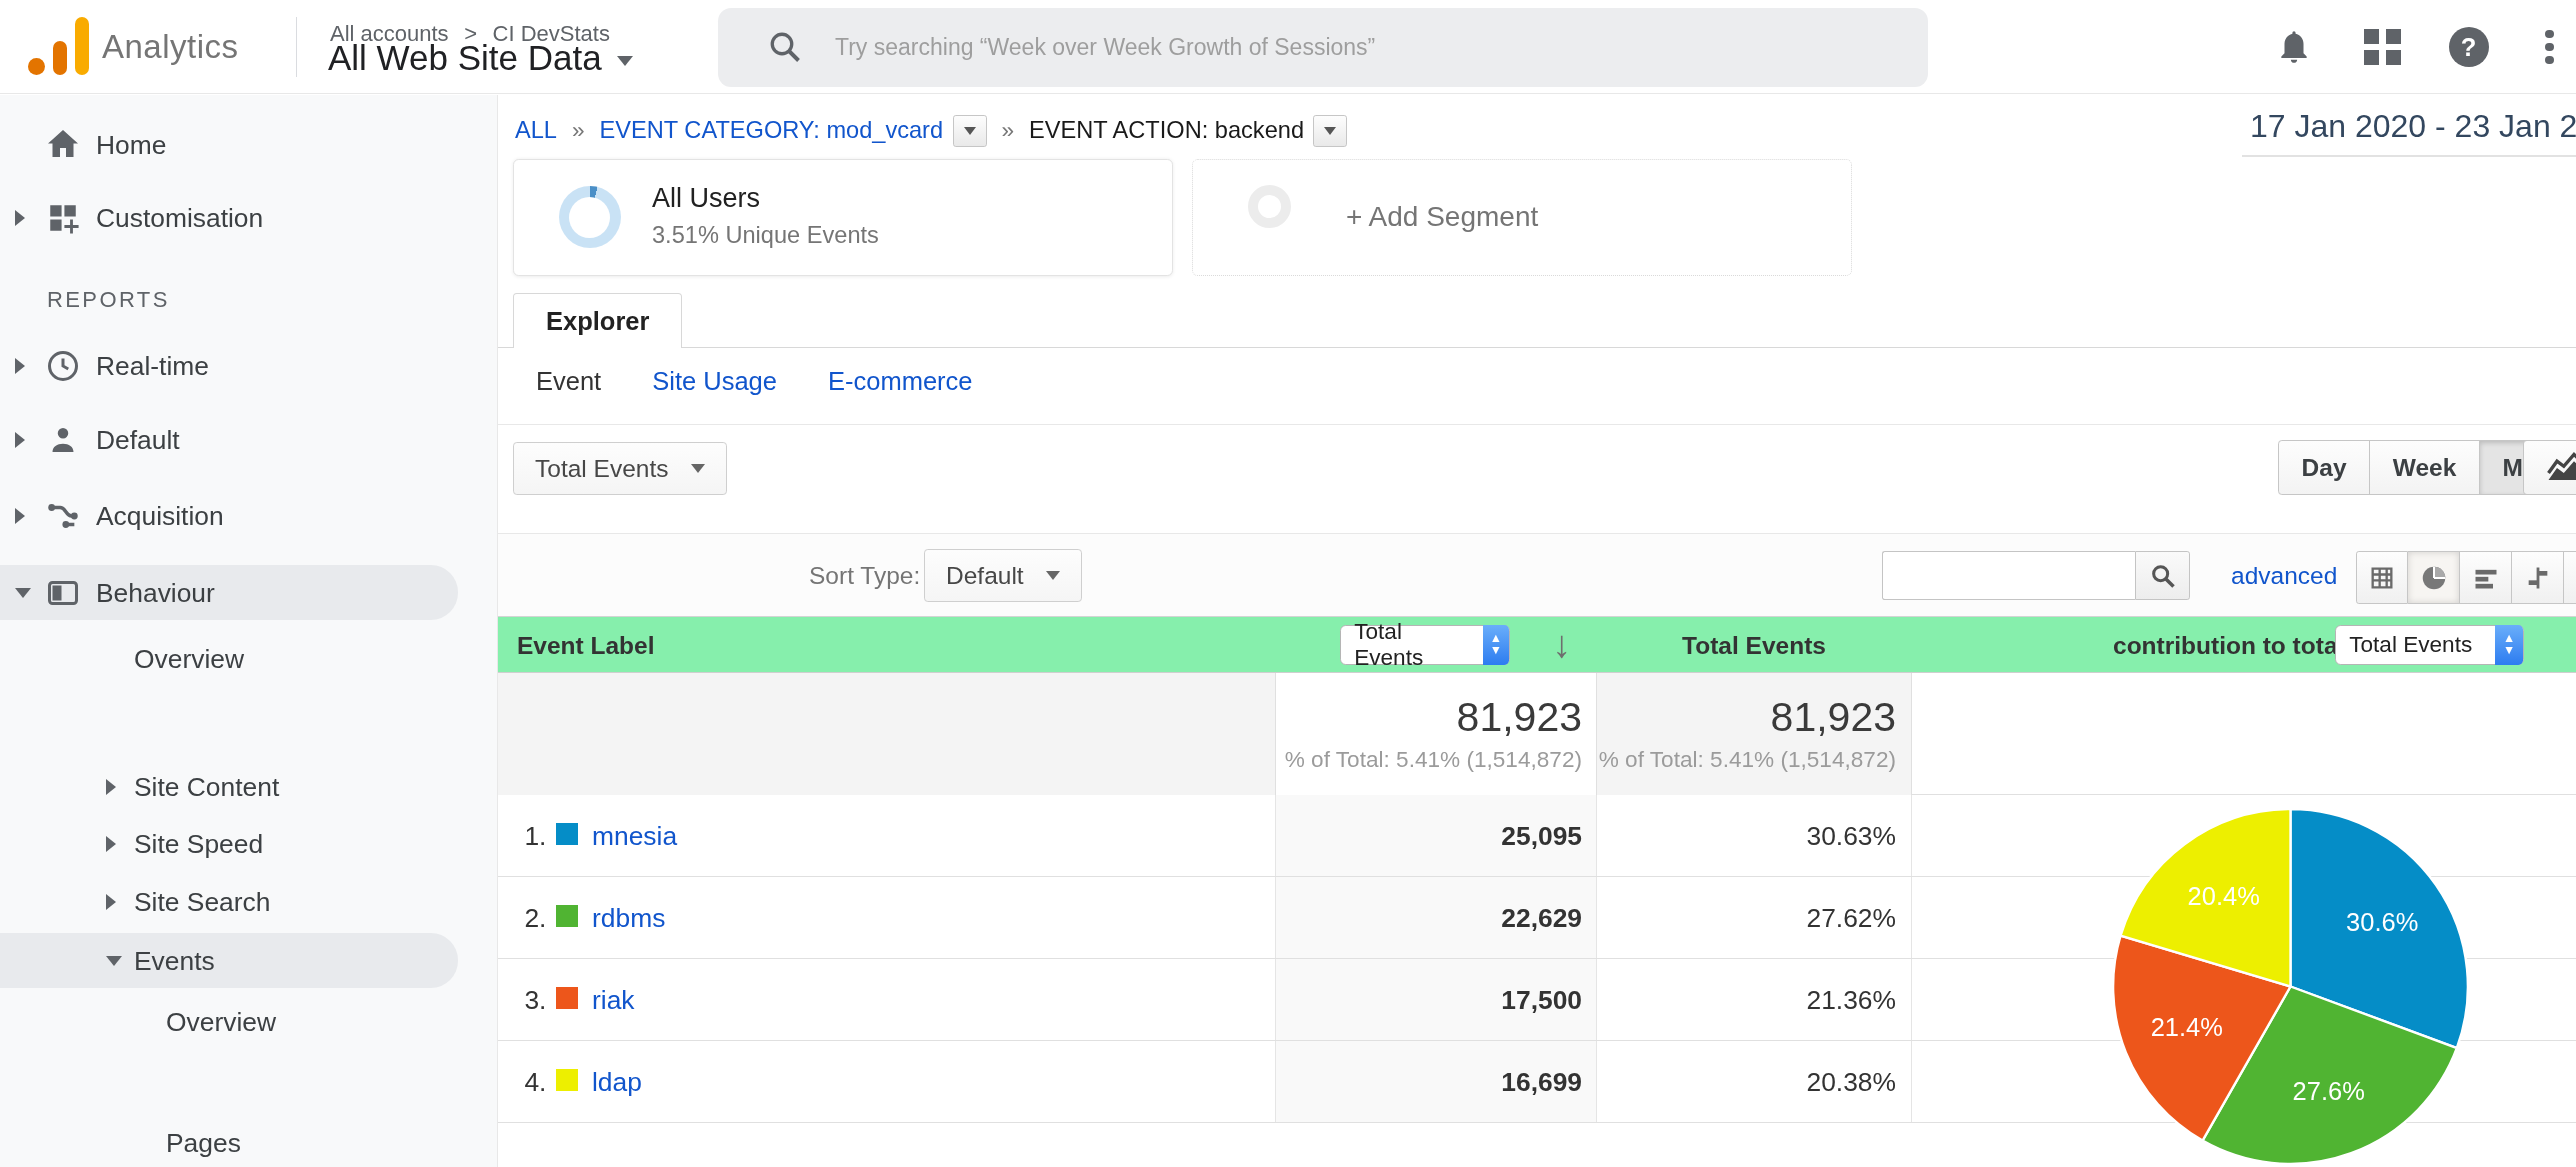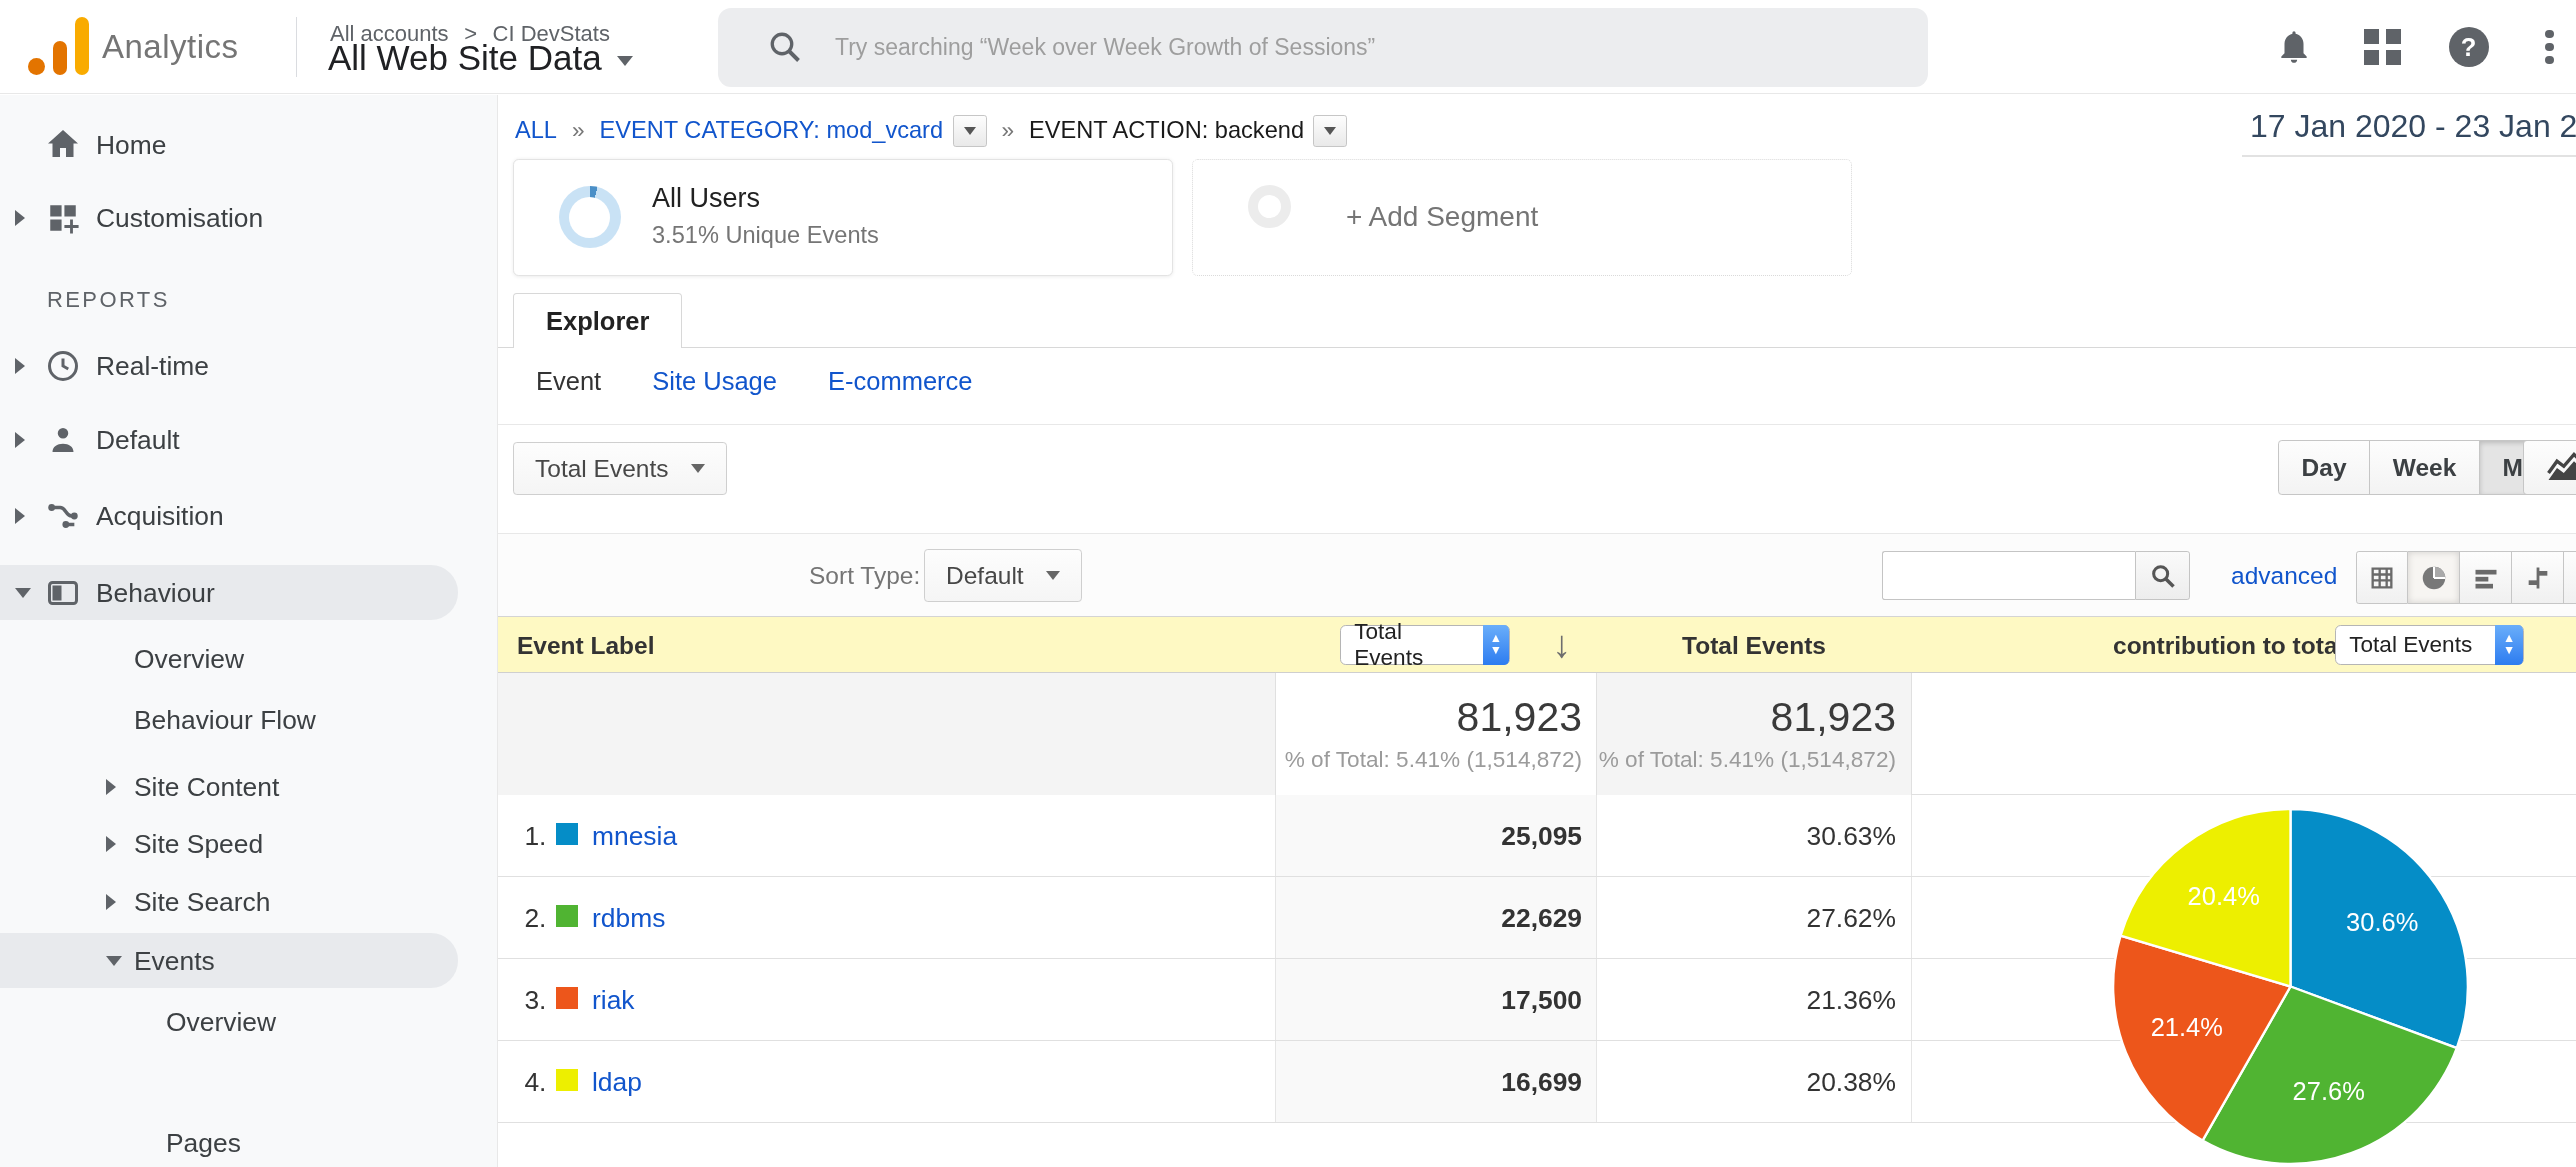--- a/index.html
+++ b/index.html
@@ -113,21 +113,21 @@
   .tb-search .magbtn { width:55px; height:49px; border:0.9px solid #c4c4c4; border-radius:0 2.8px 2.8px 0;
     background:linear-gradient(#fafafa,#ededed); display:flex; align-items:center; justify-content:center; cursor:pointer; }
   .adv-link { position:absolute; left:1733px; top:28px; font-size:24.5px; color:#1155cc; cursor:pointer; }
   .viewgrp { position:absolute; left:1858px; top:17px; display:flex; }
   .vbtn { width:52px; height:53px; border:0.9px solid #c6c6c6; border-left:none;
     background:linear-gradient(#fdfdfd,#f0f0f0); display:flex; align-items:center; justify-content:center; cursor:pointer; }
   .vbtn:first-child { border-left:0.9px solid #c6c6c6; border-radius:2.8px 0 0 2.8px; }
   .vbtn.on { background:#f7f5f2; box-shadow:inset 0 0 7.5px rgba(0,0,0,.15); }
 
   
-  .thead { position:absolute; left:0; top:521px; width:2079px; height:57px; background:#fef9c3;
+  .thead { position:absolute; left:0; top:521px; width:2079px; height:57px; background:#86efac;
     border-top:0.9px solid #d4d4d4; border-bottom:0.9px solid #cfcfcf; }
   .th-label { position:absolute; left:19px; top:15px; font-size:24.5px; font-weight:bold; color:#333; }
   .mac-select { position:absolute; display:flex; align-items:center; height:40px; background:#fff;
     border:0.9px solid #b5b5b5; border-radius:5.7px; font-size:22.6px; color:#222; cursor:pointer; }
   .mac-select .txt { padding:0 13.2px; }
   .mac-select .stepper { width:28px; height:40px; margin-left:auto; background:linear-gradient(#6aaefa,#2d7cf0);
     border-radius:0 4.7px 4.7px 0; display:flex; flex-direction:column; align-items:center; justify-content:center;
     color:#fff; font-size:12.3px; line-height:11.3px; }
   .sel-metric { left:842px; top:7.5px; width:170px; }
   .sort-arrow { position:absolute; left:1054px; top:5.7px; font-size:38px; color:#6e6e6e; }
@@ -265,23 +265,20 @@
       <svg width="36" height="36" viewBox="0 0 24 24">
           <rect x="3" y="5" width="18" height="14" rx="2" class="stroke-g"></rect>
           <rect x="5" y="7" width="6" height="10" class="icon-g"></rect>
         </svg>
       </span>
     <span class="s-label">Behaviour</span>
   </div>
   <div class="side-item" style="top:536px">
     <span class="s-label" style="left:134px">Overview</span>
   </div>
-  <div class="side-item" style="top:597px">
-    <span class="s-label" style="left:134px">Behaviour Flow</span>
-  </div>
   <div class="side-item lvl1" style="top:664px">
     <span class="s-arrow arr-r"></span>
     <span class="s-label">Site Content</span>
   </div>
   <div class="side-item lvl1" style="top:721px">
     <span class="s-arrow arr-r"></span>
     <span class="s-label">Site Speed</span>
   </div>
   <div class="side-item lvl1" style="top:779px">
     <span class="s-arrow arr-r"></span>

